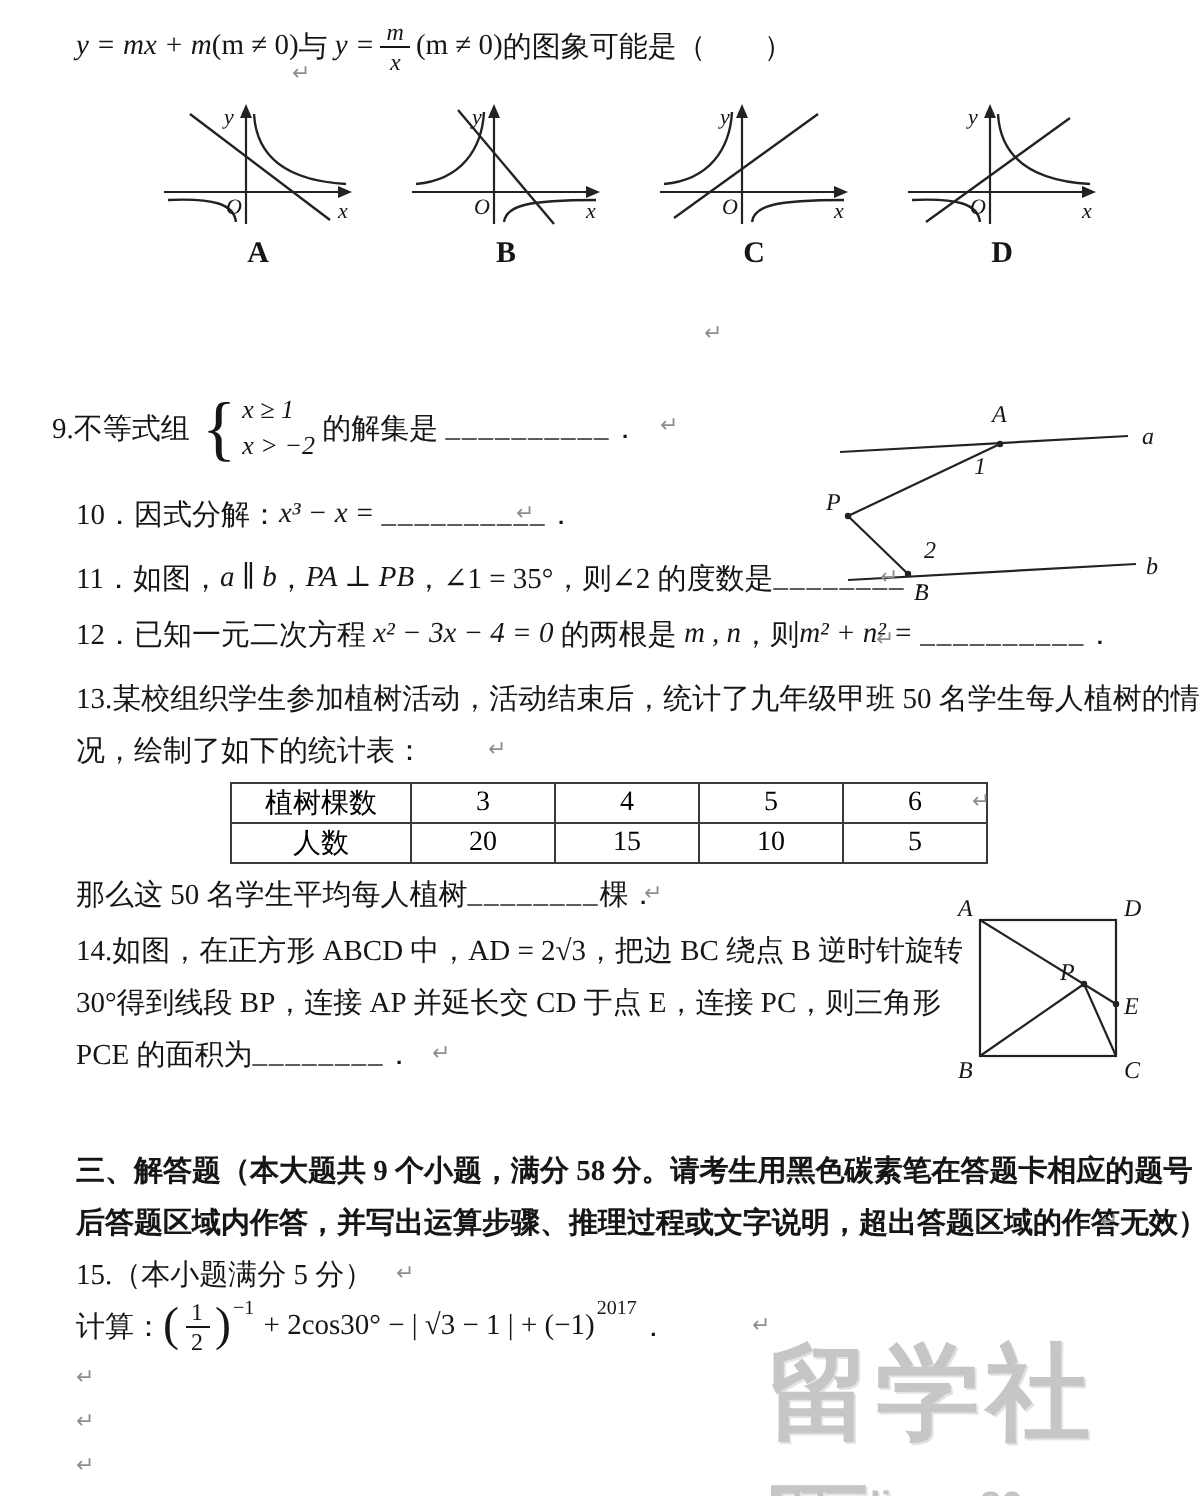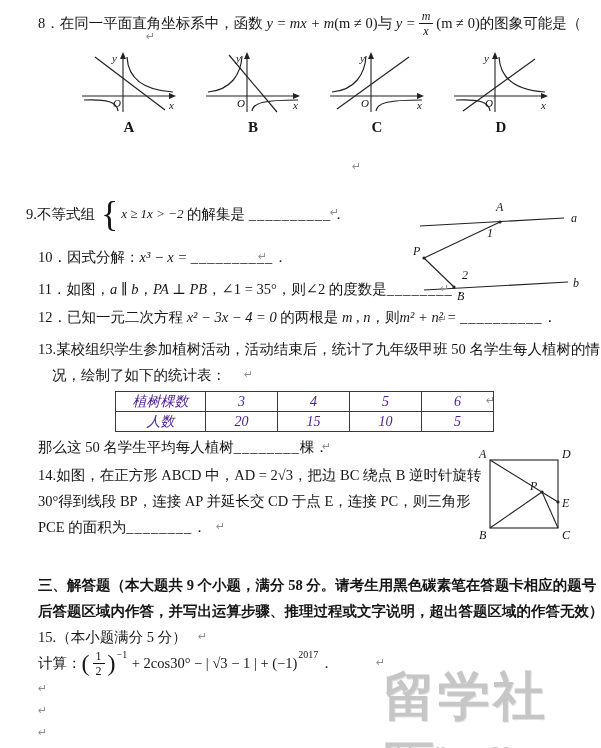--- a/index.html
+++ b/index.html
@@ -19,37 +19,37 @@
   .frac.it { font-style:italic; }
   .brace { font-size:36px; font-weight:300; line-height:1; margin:0 3px 0 6px; }
   .bigparen { font-size:24px; line-height:1; font-weight:300; }
   .sup { font-size:10px; align-self:flex-start; margin:1px 1px 0 1px; }
   .pm { position:absolute; color:#8e8e8e; font-family:"DejaVu Sans",sans-serif; font-size:11px; }
   .graphs { position:absolute; left:78px; top:50px; display:flex; gap:22px; }
   .graph { display:flex; flex-direction:column; align-items:center; width:102px; }
   .glabel { margin-top:5px; font-weight:bold; font-size:15px; }
   svg text { font-family:"Liberation Serif","DejaVu Serif",serif; font-size:11px; font-style:italic; fill:#161616; }
   svg .lab { font-size:12px; }
-  table.stat { position:absolute; left:115px; top:391px; border-collapse:collapse; font-size:14px; color:#4c1d95;font-style:italic; }
+  table.stat { position:absolute; left:115px; top:391px; border-collapse:collapse; font-size:14px; color:#000000; }
   table.stat td { border:1px solid #3a3a3a; text-align:center; height:20px; padding:0 4px; }
   table.stat td.c0 { width:90px; }
   table.stat td.cn { width:72px; }
   .wm-title { position:absolute; left:383px; top:662px; font-size:52px; font-weight:bold;
     color:#c6c6c6; letter-spacing:3px; font-family:"Liberation Sans","DejaVu Sans",sans-serif;
     text-shadow:1px 1px 0 #e2e2e2; }
   .wm-url { position:absolute; left:396px; top:708px; font-size:19px; font-weight:bold;
     color:#c3c3c3; font-family:"Liberation Sans","DejaVu Sans",sans-serif; text-shadow:1px 1px 0 #e6e6e6;margin-top:35px; }
 </style>
 </head>
 <body>
 
 <div class="page">
 
   <div class="line" style="left:38px; top:10px;">
-    <span>8．在同一平面直角坐标系中，函数 </span><span class="math">y = mx + m</span><span>(m ≠ 0)</span><span>与 </span><span class="math">y =</span><span class="frac it"><span class="fn">m</span><span class="fd">x</span></span><span>(m ≠ 0)</span><span>的图象可能是（　　）</span>
+    <span class="math">y = mx + m</span><span>(m ≠ 0)</span><span>与 </span><span class="math">y =</span><span class="frac it"><span class="fn">m</span><span class="fd">x</span></span><span>(m ≠ 0)</span><span>的图象可能是（　　）</span>
   </div>
 
   <div class="graphs">
 
     <div class="graph">
       <svg width="100" height="64" viewBox="0 0 100 64">
         <line x1="3" y1="46" x2="95" y2="46" stroke="#222" stroke-width="1.1"></line>
         <polygon points="97,46 90,43 90,49" fill="#222"></polygon>
         <line x1="44" y1="62" x2="44" y2="4" stroke="#222" stroke-width="1.1"></line>
         <polygon points="44,2 41,9 47,9" fill="#222"></polygon>
@@ -107,21 +107,21 @@
         <text x="33" y="12">y</text>
         <text x="90" y="59">x</text>
         <text x="34" y="57">O</text>
       </svg>
       <div class="glabel">D</div>
     </div>
   </div>
 
 
   <div class="line" style="left:26px; top:194px; height:40px;">
-    <span>9.不等式组</span><span class="brace">{</span><span class="math" style="display:inline-flex;flex-direction:row;font-size:13px;line-height:1.4;"><span>x ≥ 1</span><span>x &gt; −2</span></span><span> 的解集是 </span><span class="blank">__________</span><span>．</span>
+    <span>9.不等式组</span><span class="brace">{</span><span class="math" style="display:inline-flex;flex-direction:column;font-size:13px;line-height:1.4;"><span>x ≥ 1</span><span>x &gt; −2</span></span><span> 的解集是 </span><span class="blank">__________</span><span>．</span>
   </div>
 
   <svg width="170" height="108" viewBox="0 0 170 108" style="position:absolute; left:412px; top:196px;">
     <line x1="8" y1="30" x2="152" y2="22" stroke="#222" stroke-width="1.1"></line>
     <line x1="12" y1="94" x2="156" y2="86" stroke="#222" stroke-width="1.1"></line>
     <line x1="88" y1="26" x2="12" y2="62" stroke="#222" stroke-width="1.1"></line>
     <line x1="12" y1="62" x2="42" y2="91" stroke="#222" stroke-width="1.1"></line>
     <circle cx="88" cy="26" r="1.6" fill="#222"></circle>
     <circle cx="12" cy="62" r="1.6" fill="#222"></circle>
     <circle cx="42" cy="91" r="1.6" fill="#222"></circle>
@@ -142,21 +142,21 @@
     <span>11．如图，</span><span class="math">a ∥ b</span><span>，</span><span class="math">PA ⊥ PB</span><span>，∠1 = 35°，则∠2 的度数是</span><span class="blank">________</span><span>．</span>
   </div>
 
   <div class="line" style="left:38px; top:308px;text-align:right;">
     <span>12．已知一元二次方程 </span><span class="math">x² − 3x − 4 = 0</span><span> 的两根是 </span><span class="math">m , n</span><span>，则</span><span class="math">m² + n² =</span><span> </span><span class="blank">__________</span><span>．</span>
   </div>
 
   <div class="line" style="left:38px; top:340px;">
     <span>13.某校组织学生参加植树活动，活动结束后，统计了九年级甲班 50 名学生每人植树的情</span>
   </div>
-  <div class="line" style="left:52px; top:366px;">
+  <div class="line" style="left:38px; top:366px;">
     <span>况，绘制了如下的统计表：</span>
   </div>
 
   <table class="stat">
     <tbody>
         <tr>
       <td class="c0">植树棵数</td>
       <td class="cn">3</td>
       <td class="cn">4</td>
       <td class="cn">5</td>

